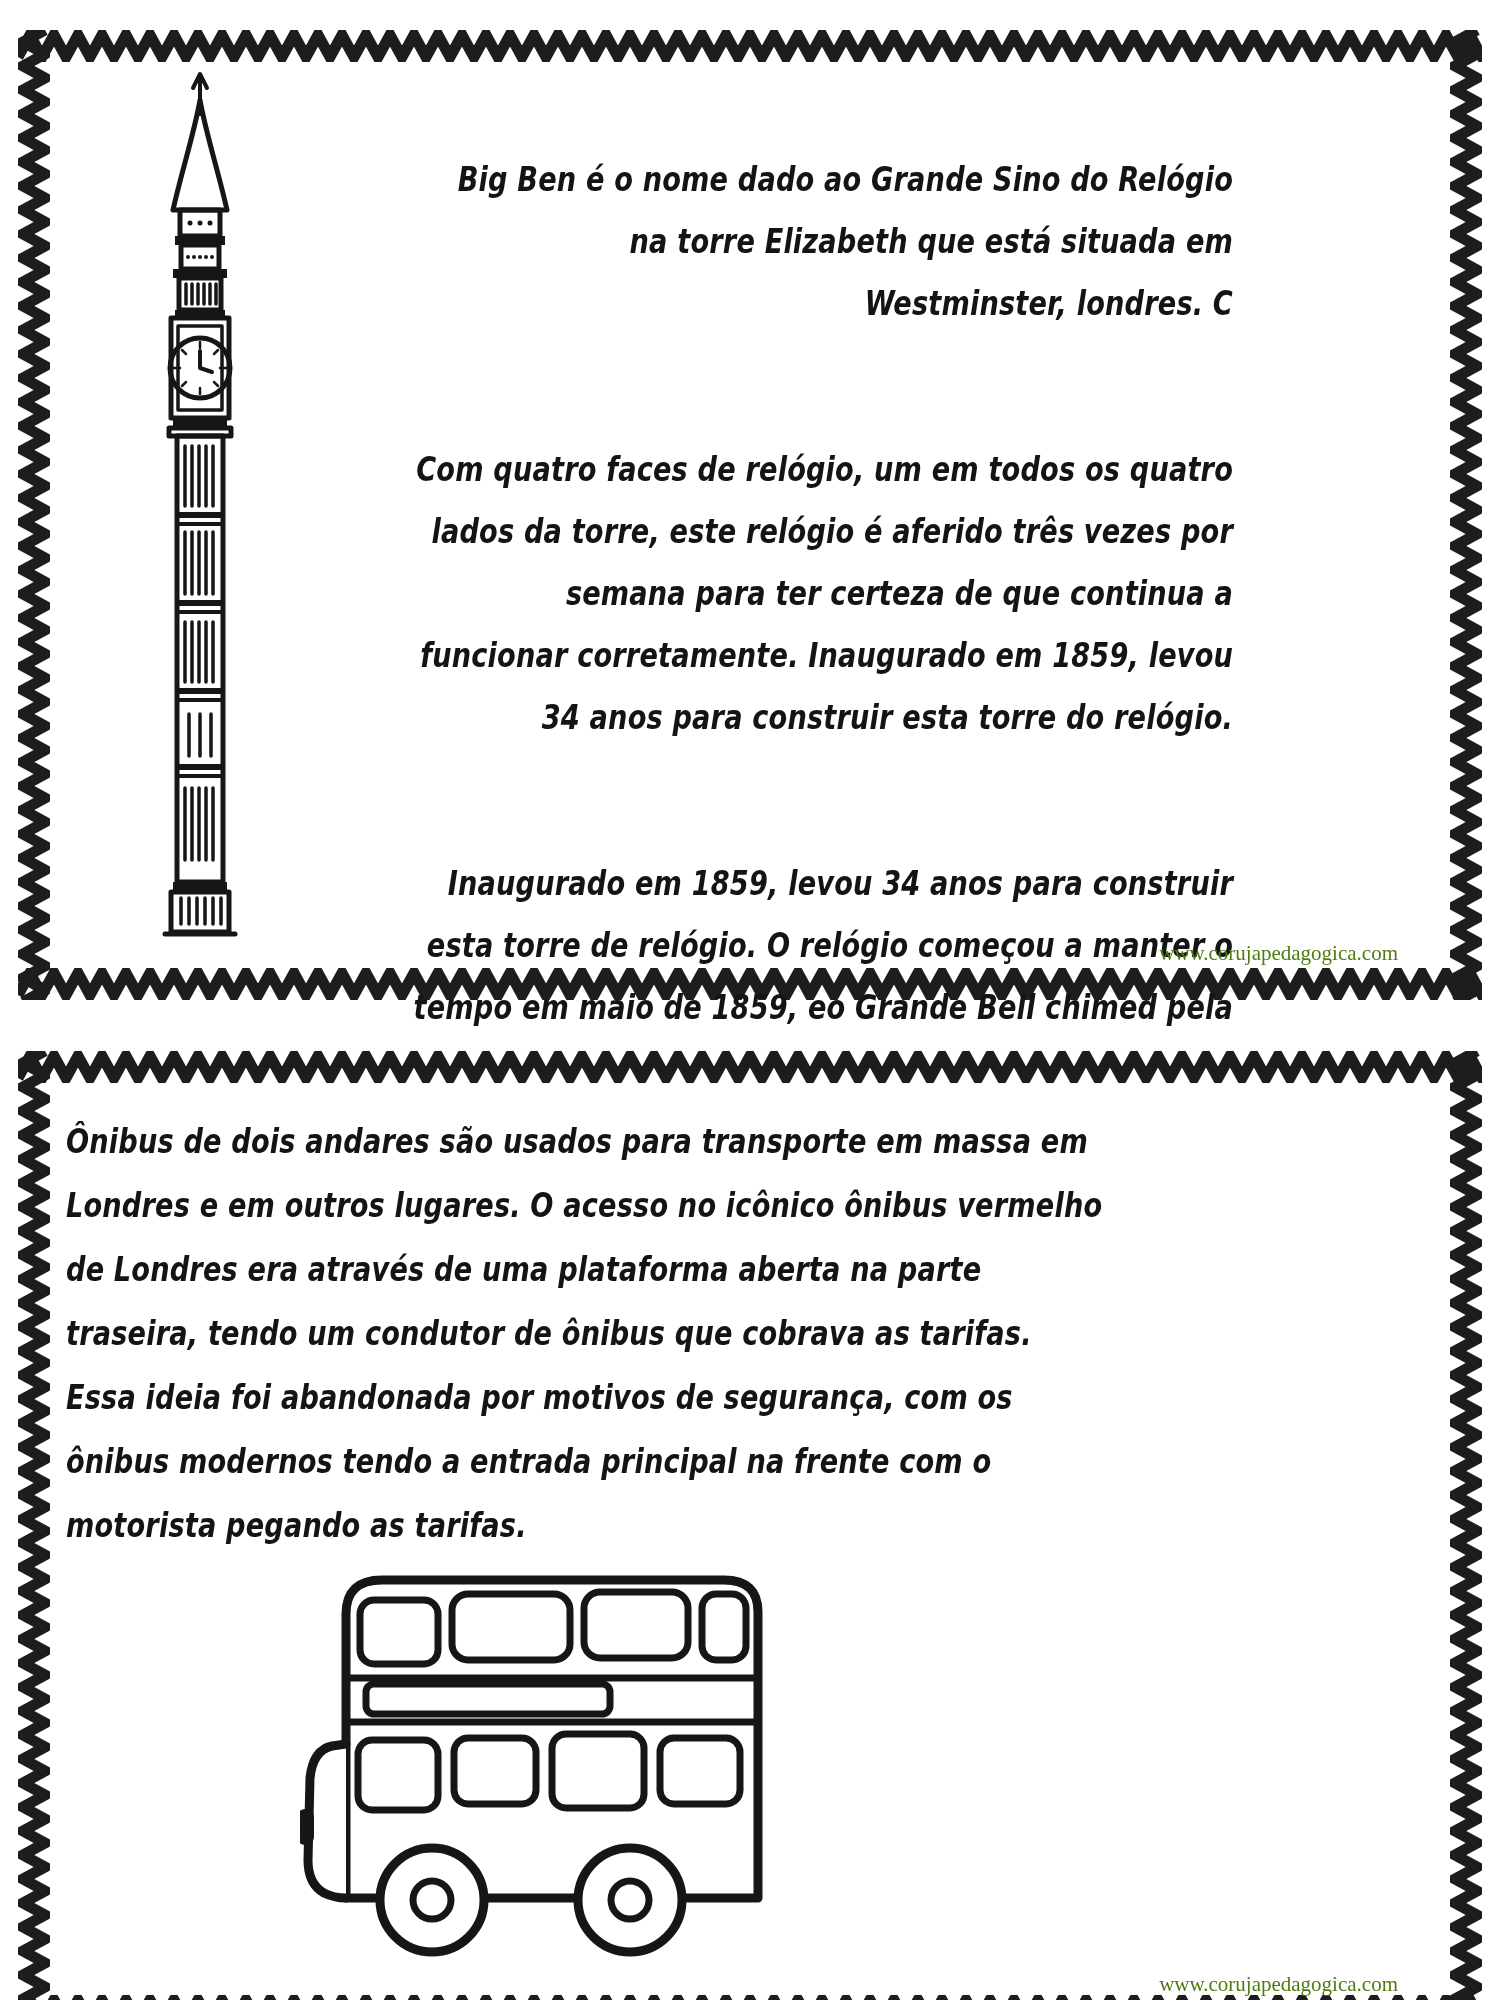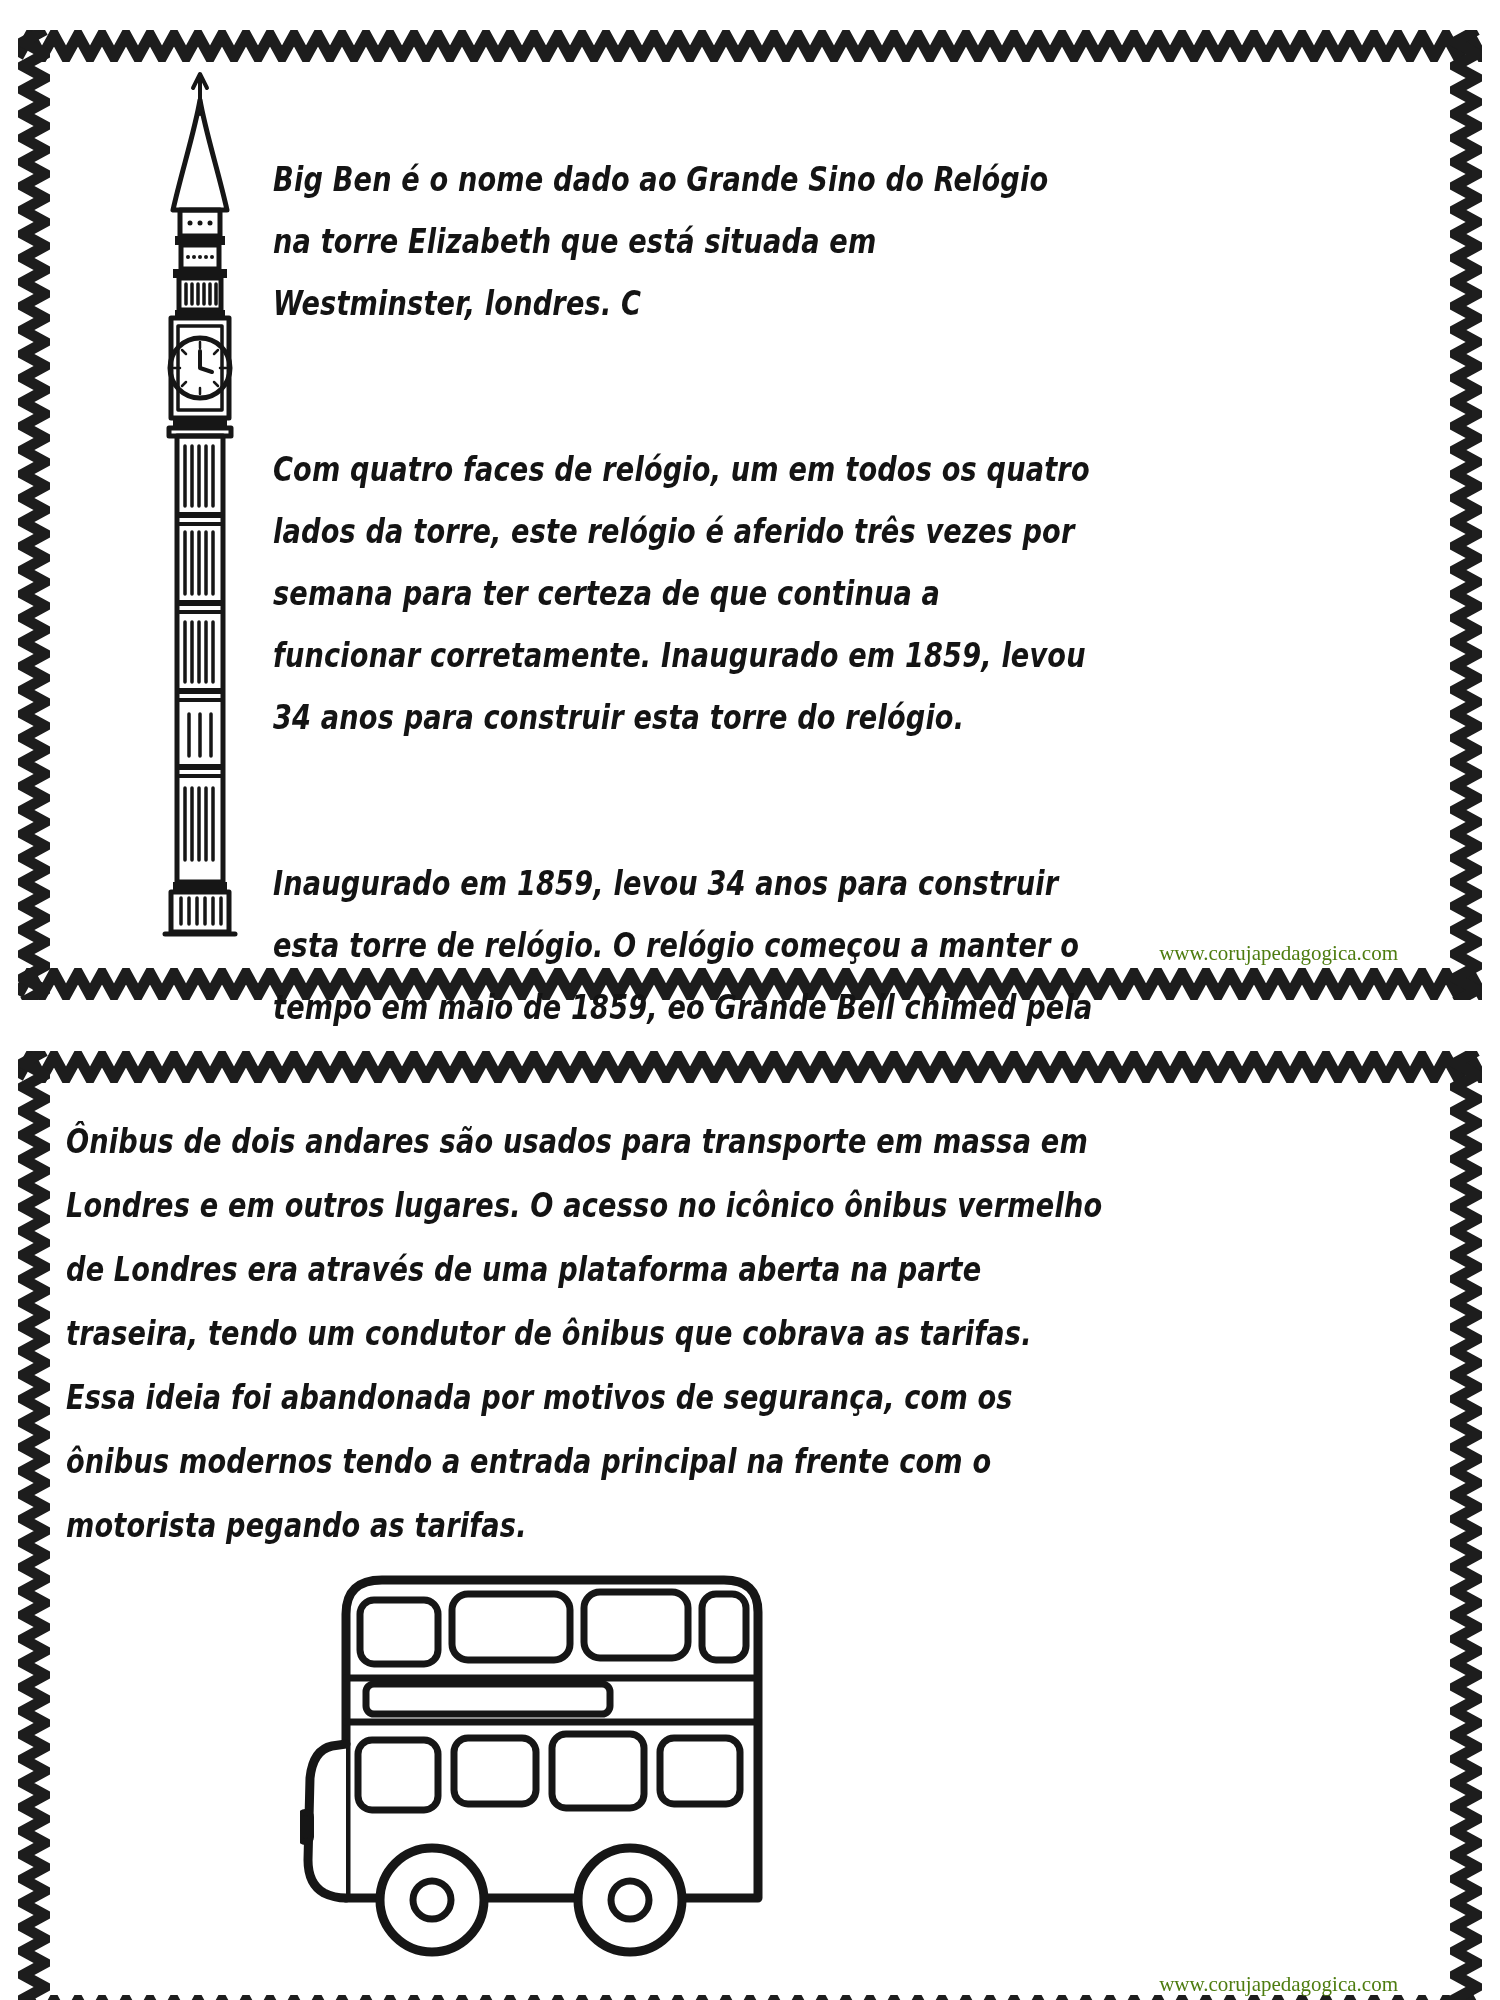--- a/index.html
+++ b/index.html
@@ -2,21 +2,21 @@
 <html><head>
 <meta charset="utf-8">
 <style>
   html,body{margin:0;padding:0;}
   body{
     width:1500px;height:2000px;background:#ffffff;position:relative;
     font-family:"DejaVu Sans",sans-serif;overflow:hidden;
   }
   .page{position:absolute;inset:0;background:#ffffff;}
   .card{position:absolute;left:18px;width:1464px;background:#ffffff;}
-  .card1{top:30px;height:970px;}
+  .card1{top:30px;height:970px;text-align:right;}
   .card2{top:1051px;height:976px;}
   svg.zz{position:absolute;display:block;}
   svg.zz path{fill:none;stroke:#1d1d1d;stroke-width:11px;}
   .zz-top{left:0;top:0;}
   .zz-bottom{left:0;bottom:0;}
   .zz-left{left:0;top:0;}
   .zz-right{right:0;top:0;}
   .body-text{
     position:absolute;color:#141414;font-weight:bold;font-style:italic;
     white-space:pre-line;transform:scaleX(0.8);transform-origin:0 0;

